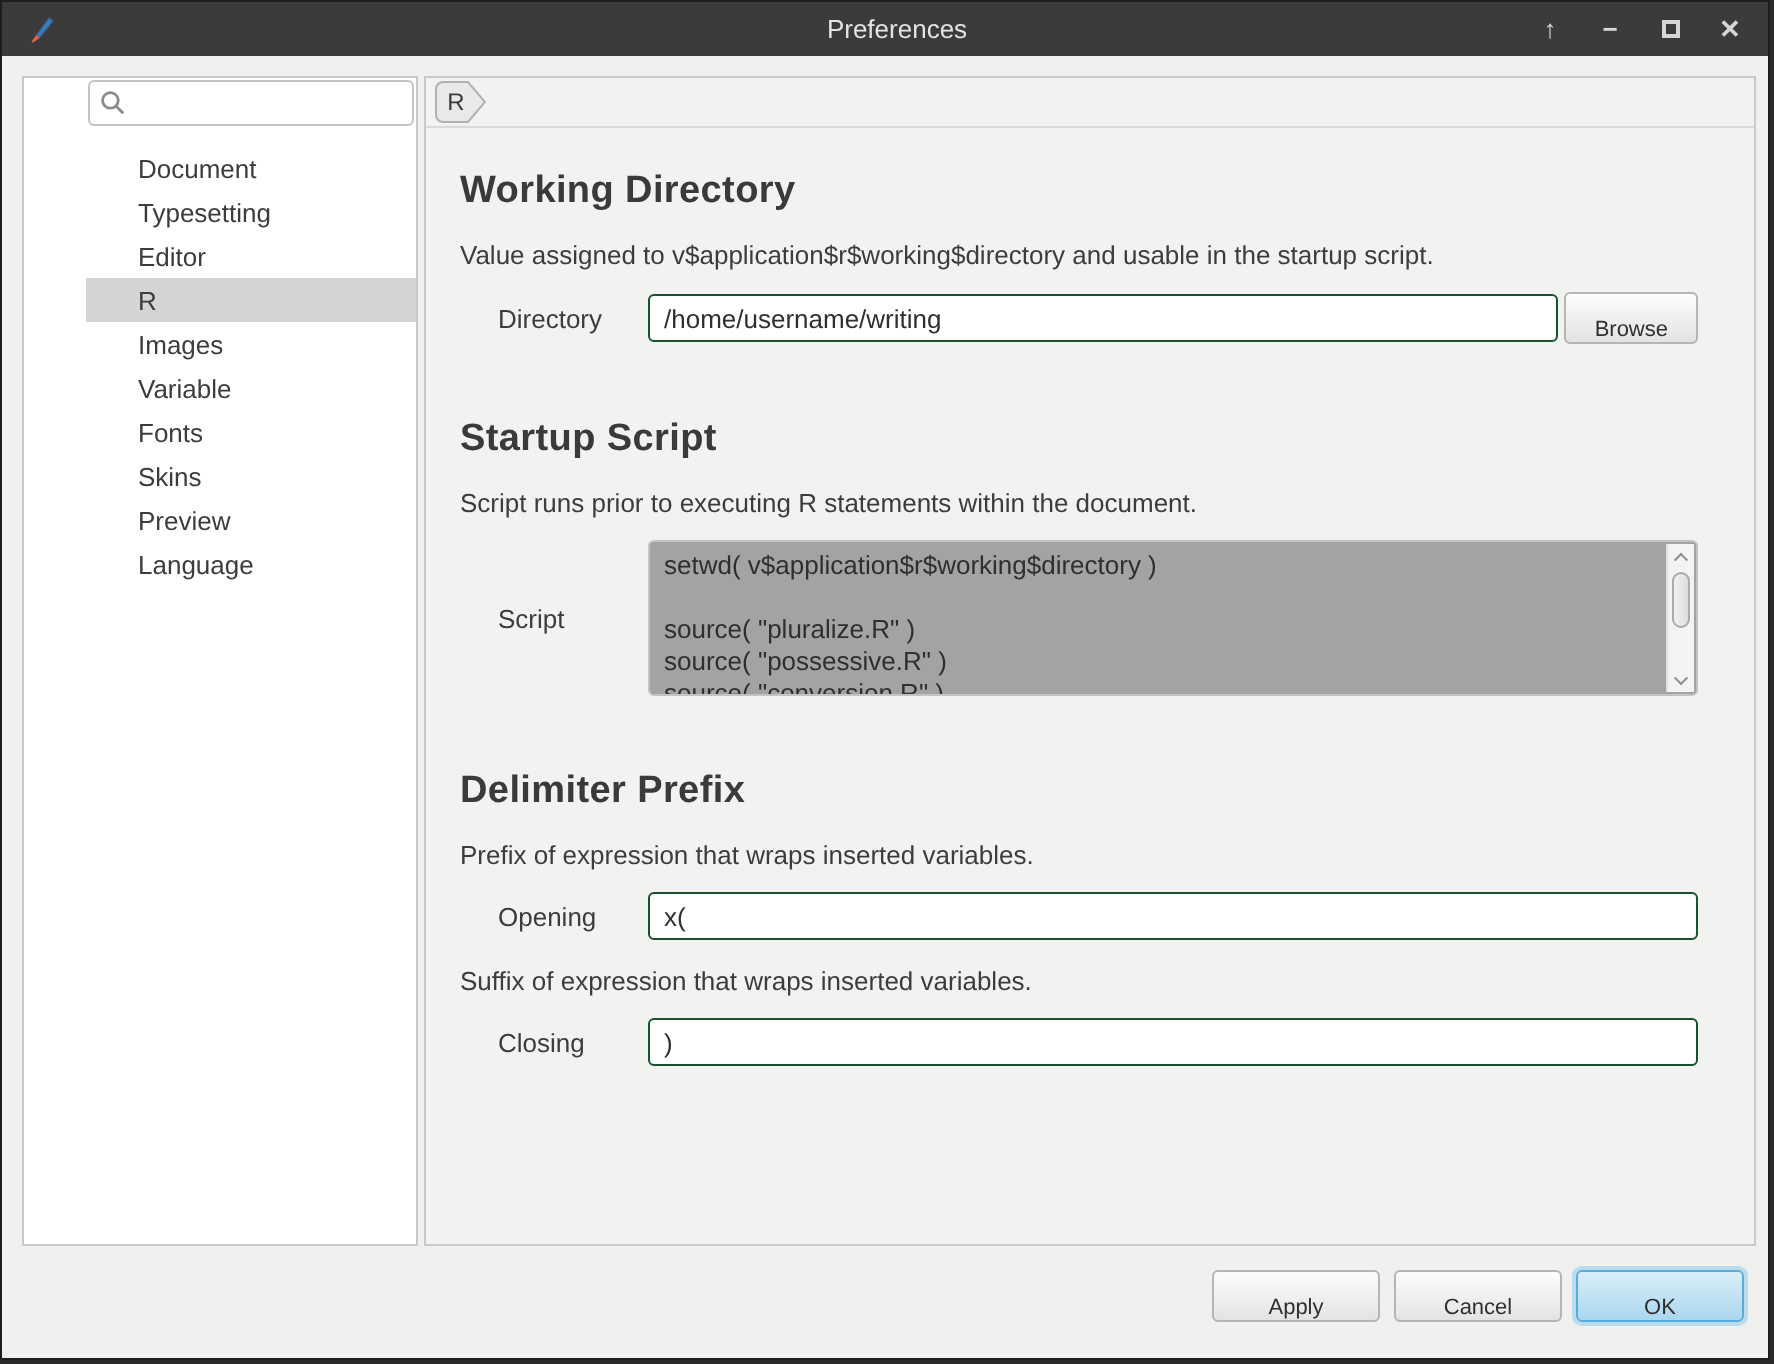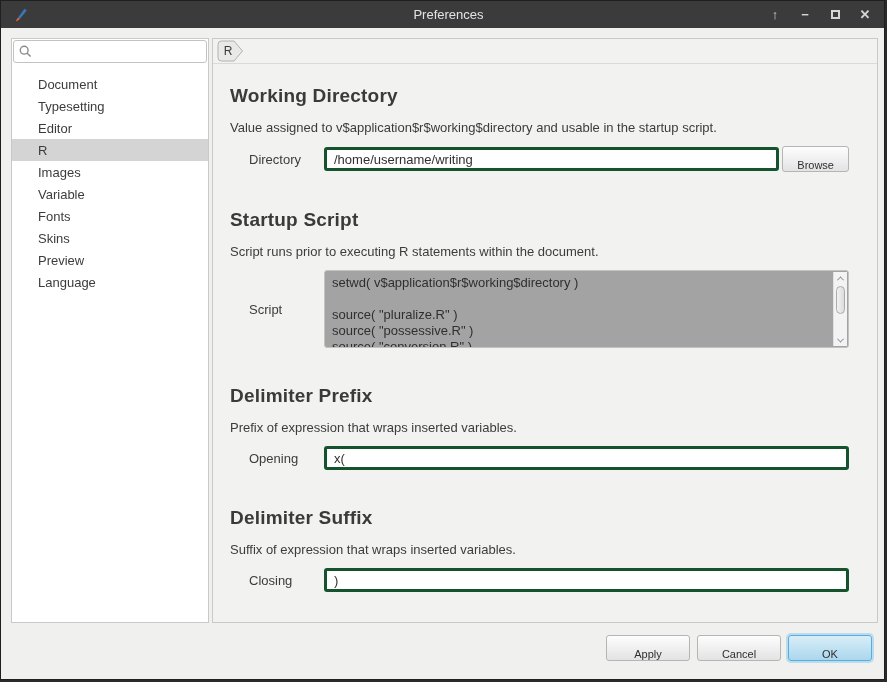--- a/index.html
+++ b/index.html
@@ -12,39 +12,39 @@
   .title-text { position:absolute; left:12px; right:0; text-align:center; color:#e3e3e3; font-size:13px; }
   .win-controls { margin-left:auto; display:flex; align-items:center; gap:12px; z-index:2; }
   .win-btn { color:#d6d6d6; font-size:13px; width:18px; height:18px; display:flex; align-items:center; justify-content:center; cursor:default; font-weight:bold; }
   .max-box { width:9px; height:9px; border:2px solid #d6d6d6; }
 
   
   .dialog { flex:1; display:flex; flex-direction:column; background:#f0f0ef; padding:10px 6px 0 10px; }
   .panels { flex:1; display:flex; min-height:0; }
 
   
-  .sidebar { width:198px; background:#ffffff; border:1px solid #c9c9c9; margin-right:3px; display:flex; flex-direction:column; }
+  .sidebar { width:198px; background:#ffffff; border:1px solid #c9c9c9; margin-right:3px; display:flex; flex-direction:column;padding-left:31px; }
   .search-box { height:23px; margin:1px; border:1px solid #c3c3c3; border-radius:3px; background:#fff; display:flex; align-items:center; padding:0 5px; gap:4px; }
   .search-box input { border:none; outline:none; flex:1; font-size:13px; font-family:inherit; color:#333; background:transparent; min-width:0; }
   .nav-list { margin-top:9px; }
   .nav-item { height:22px; display:flex; align-items:center; padding-left:26px; font-size:13px; color:#3c3c3c; cursor:default; }
   .nav-item.selected { background:#d4d4d4; }
 
   
   .content { flex:1; background:#f2f2f1; border:1px solid #c9c9c9; display:flex; flex-direction:column; overflow:hidden; }
   .crumb-bar { height:25px; border-bottom:1px solid #dadada; display:flex; align-items:center; padding-left:4px; flex:0 0 auto; }
   .crumb svg { display:block; }
   .content-scroll { flex:1; overflow:hidden; padding:0 28px 0 17px; }
 
   h2.section-heading { font-size:19px; font-weight:700; color:#3a3a3a; margin-top:21px; letter-spacing:.2px; }
   .section-desc { font-size:13px; color:#3c3c3c; margin-top:13px; }
   .field-row { display:flex; align-items:center; margin-top:11px; margin-left:19px; }
   .field-row.top-label { align-items:center; }
   .field-label { width:75px; font-size:13px; color:#3c3c3c; flex:0 0 auto; }
-  .text-input { flex:1; height:24px; border:3px solid #14532d; border-radius:3px; background:#fff; font-size:13px; font-family:inherit; color:#2f2f2f; padding:0 7px; outline:none; min-width:0; }
+  .text-input { flex:1; height:24px; border:1px solid #14532d; border-radius:3px; background:#fff; font-size:13px; font-family:inherit; color:#2f2f2f; padding:0 7px; outline:none; min-width:0; }
   .btn { height:25px; border:1px solid #b5b5b5; border-radius:3px; background:linear-gradient(#fdfdfd,#e3e3e3); font-size:11px; font-family:inherit; color:#2f2f2f; padding:12px 14px; cursor:default; }
   .browse-btn { margin-left:3px; flex:0 0 auto; height:24px; }
 
   
   .script-wrap { flex:1; height:78px; border:1px solid #c3c3c3; border-radius:3px; background:#a3a3a3; position:relative; overflow:hidden; }
   .script-wrap textarea { width:calc(100% - 16px); height:200px; border:none; outline:none; resize:none; font-family:inherit; font-size:13px; line-height:16px; color:#2f2f2f; padding:4px 0 0 7px; overflow:hidden; background:transparent; }
   .vscroll { position:absolute; top:1px; right:1px; bottom:1px; width:14px; background:#f3f3f3; border-left:1px solid #e0e0e0; display:flex; flex-direction:column; align-items:center; }
   .vscroll .chev { flex:0 0 12px; display:flex; align-items:center; justify-content:center; width:100%; }
   .chev-up, .chev-down { width:5px; height:5px; border-left:1.5px solid #8f8f8f; border-top:1.5px solid #8f8f8f; }
   .chev-up { transform:rotate(45deg) translate(1px,1px); }
@@ -150,21 +150,20 @@
             </div>
           </div>
 
           <h2 class="section-heading" style="margin-top:37px;">Delimiter Prefix</h2>
           <div class="section-desc">Prefix of expression that wraps inserted variables.</div>
           <div class="field-row">
             <span class="field-label">Opening</span>
             <input class="text-input" value="x(" style="">
           </div>
 
-          <h2 class="section-heading" style="margin-top:37px;">Delimiter Suffix</h2>
           <div class="section-desc">Suffix of expression that wraps inserted variables.</div>
           <div class="field-row">
             <span class="field-label">Closing</span>
             <input class="text-input" value=")" style="">
           </div>
 
         </div>
       </div>
     </div>
 

